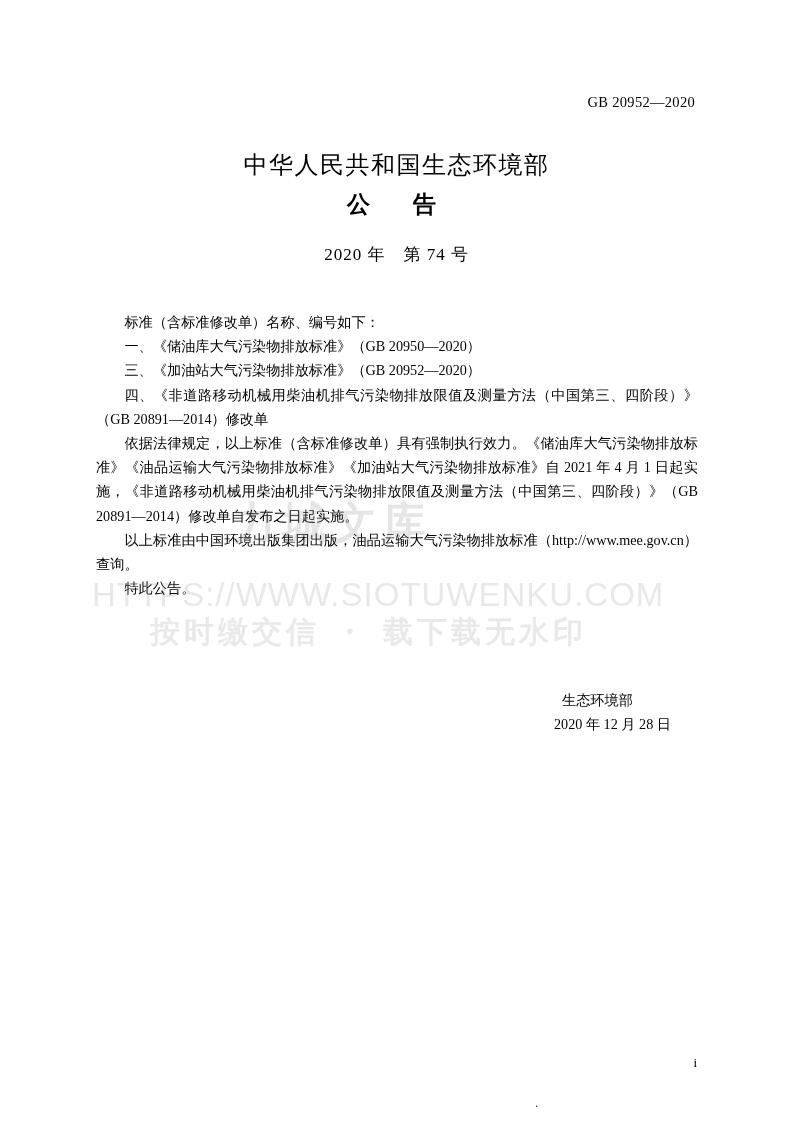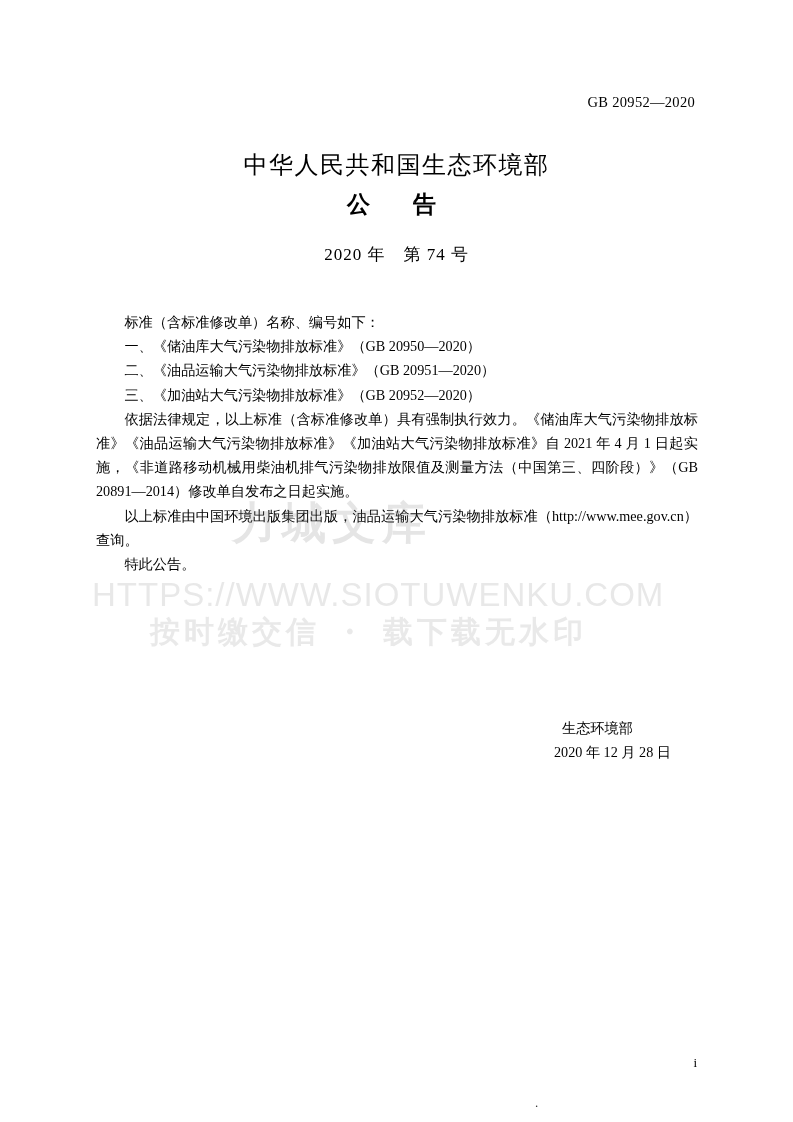--- a/index.html
+++ b/index.html
@@ -87,21 +87,20 @@
     position: absolute;
     right: 122px;
     top: 688px;
     text-align: left;
     font-size: 14.2px;
     line-height: 24px;
     font-family: "Liberation Serif", "DejaVu Serif", serif;
   }
   .sign-block .org {
     padding-left: 8px;
-    margin-top: 28px;
   }
   .page-num {
     position: absolute;
     right: 96px;
     top: 1055px;
     font-size: 13px;
     font-family: "Liberation Serif", "DejaVu Serif", serif;
   }
   .bottom-dot {
     position: absolute;
@@ -154,22 +153,22 @@
   <div class="title-block">
     <div class="title-main">中华人民共和国生态环境部</div>
     <div class="title-sub">公　告</div>
   </div>
 
   <div class="announce-no">2020 年　第 74 号</div>
 
   <div class="body-text">
     <p>标准（含标准修改单）名称、编号如下：</p>
     <p class="noindent" style="text-indent:2em">一、《储油库大气污染物排放标准》（GB 20950—2020）</p>
-    <p class="noindent" style="text-indent:2em">二、《油品运输大气污染物排放标准》（GB 20951—2020）</p>
     <p class="noindent" style="text-indent:2em">三、《加油站大气污染物排放标准》（GB 20952—2020）</p>
+    <p>四、《非道路移动机械用柴油机排气污染物排放限值及测量方法（中国第三、四阶段）》（GB 20891—2014）修改单</p>
     <p>依据法律规定，以上标准（含标准修改单）具有强制执行效力。《储油库大气污染物排放标准》《油品运输大气污染物排放标准》《加油站大气污染物排放标准》自 2021 年 4 月 1 日起实施，《非道路移动机械用柴油机排气污染物排放限值及测量方法（中国第三、四阶段）》（GB 20891—2014）修改单自发布之日起实施。</p>
     <p>以上标准由中国环境出版集团出版，油品运输大气污染物排放标准（http://www.mee.gov.cn）查询。</p>
     <p>特此公告。</p>
   </div>
 
   <div class="sign-block">
     <div class="org">生态环境部</div>
     <div>2020 年 12 月 28 日</div>
   </div>
 

